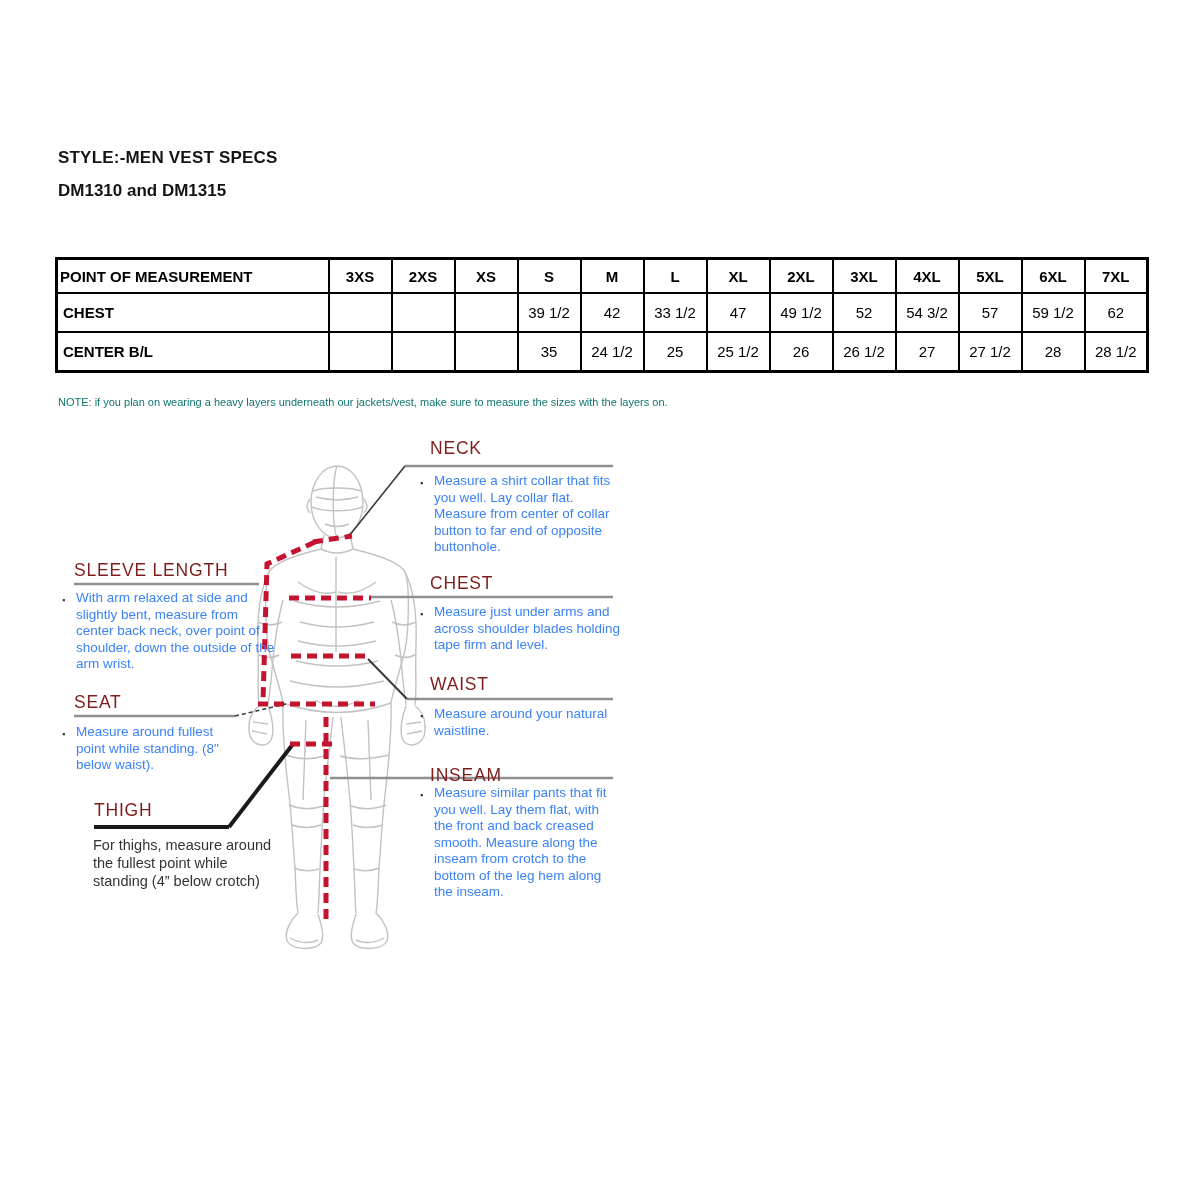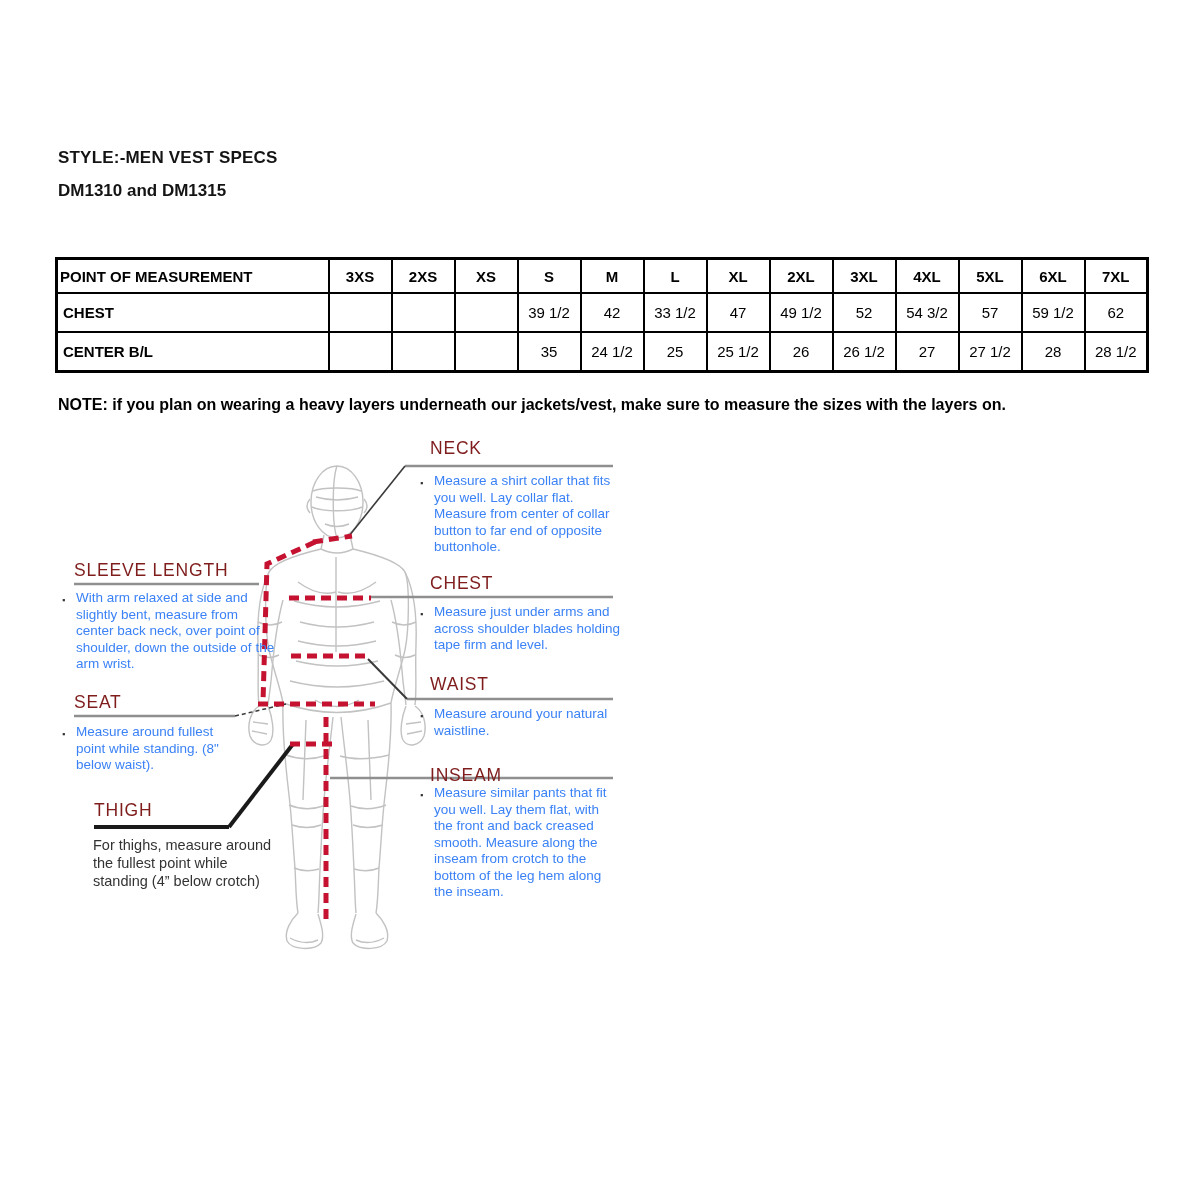--- a/index.html
+++ b/index.html
@@ -16,21 +16,21 @@
              border-collapse:collapse;table-layout:fixed;
              border:3px solid #000;font-size:15px;color:#000;}
   table.spec th,table.spec td{border:2px solid #000;text-align:center;
              padding:0 4px;overflow:hidden;white-space:nowrap;}
   table.spec thead th{height:32px;font-weight:bold;}
   table.spec tbody td{height:37px;font-weight:normal;}
   table.spec .rowlabel{text-align:left;font-weight:bold;padding-left:5px;}
   table.spec thead th.poml{text-align:left;padding-left:2px;}
 
   
-  .note{position:absolute;left:58px;top:396px;font-size:16px;font-weight:bold;color:#000000;}
+  .note{position:absolute;left:58px;top:396px;font-size:11px;font-weight:normal;color:#0f766e;}
 
   
   .dheading{position:absolute;font-size:17.5px;color:#7f1d1d;letter-spacing:.8px;}
   .dbody{position:absolute;font-size:13.5px;line-height:16.5px;color:#3b82f6;}
   .dbody.bulleted{padding-left:14px;}
   .dbody.bulleted::before{content:"\25AA";position:absolute;left:0;top:2px;font-size:9px;color:#333;}
   .dbody.thigh-style{font-size:14.5px;line-height:18px;color:#333;}
 
   svg.overlay{position:absolute;left:0;top:0;pointer-events:none;}
 </style>

